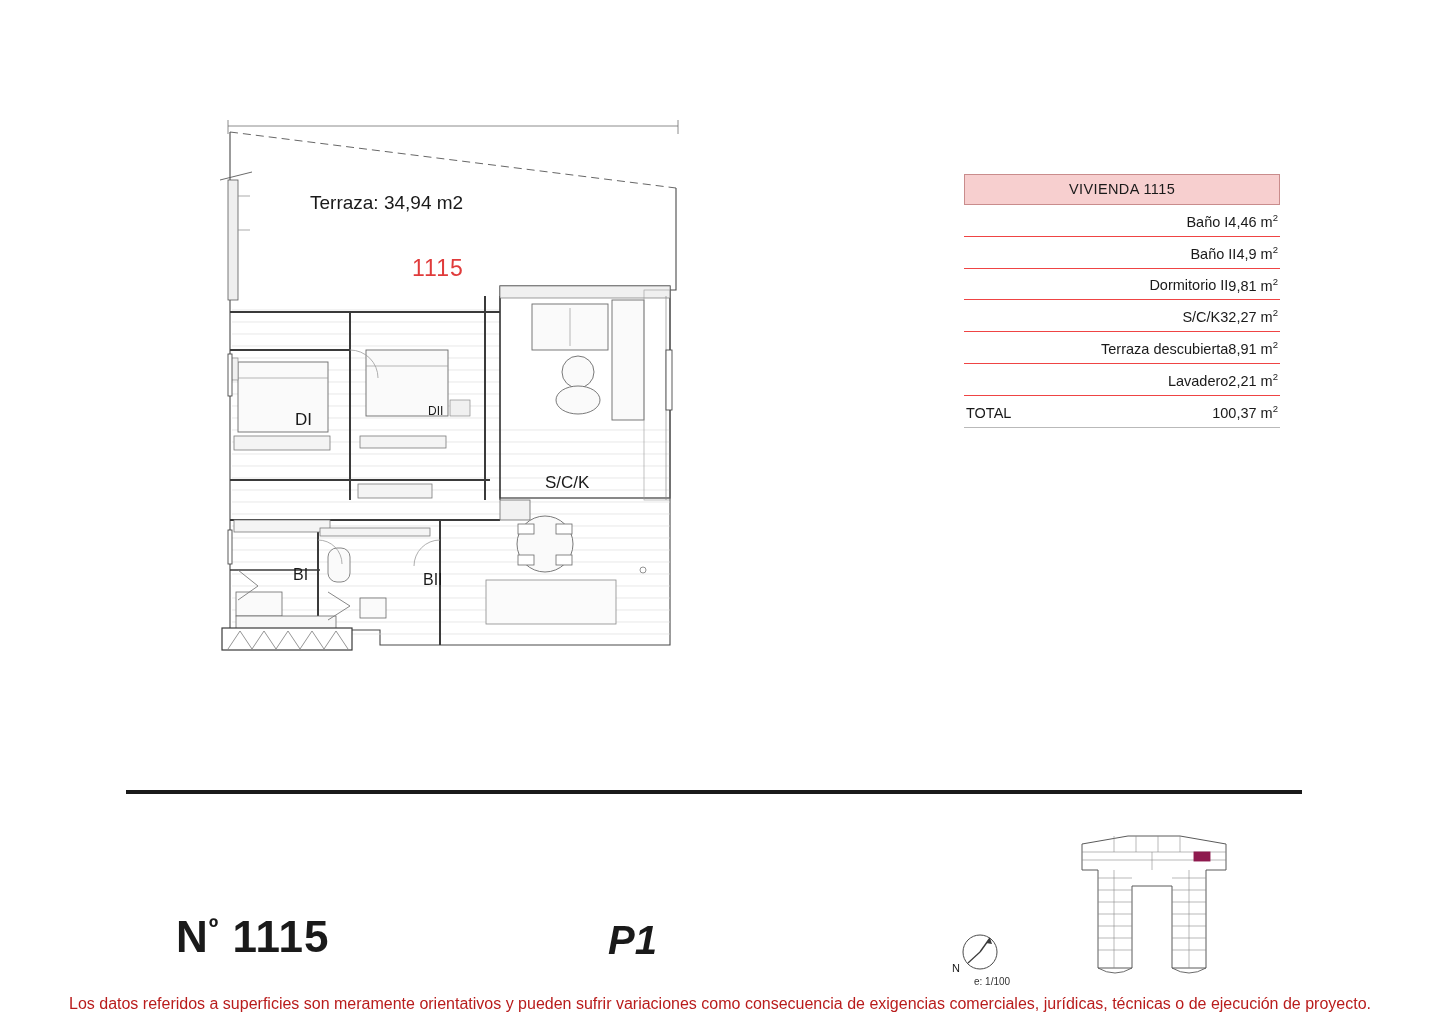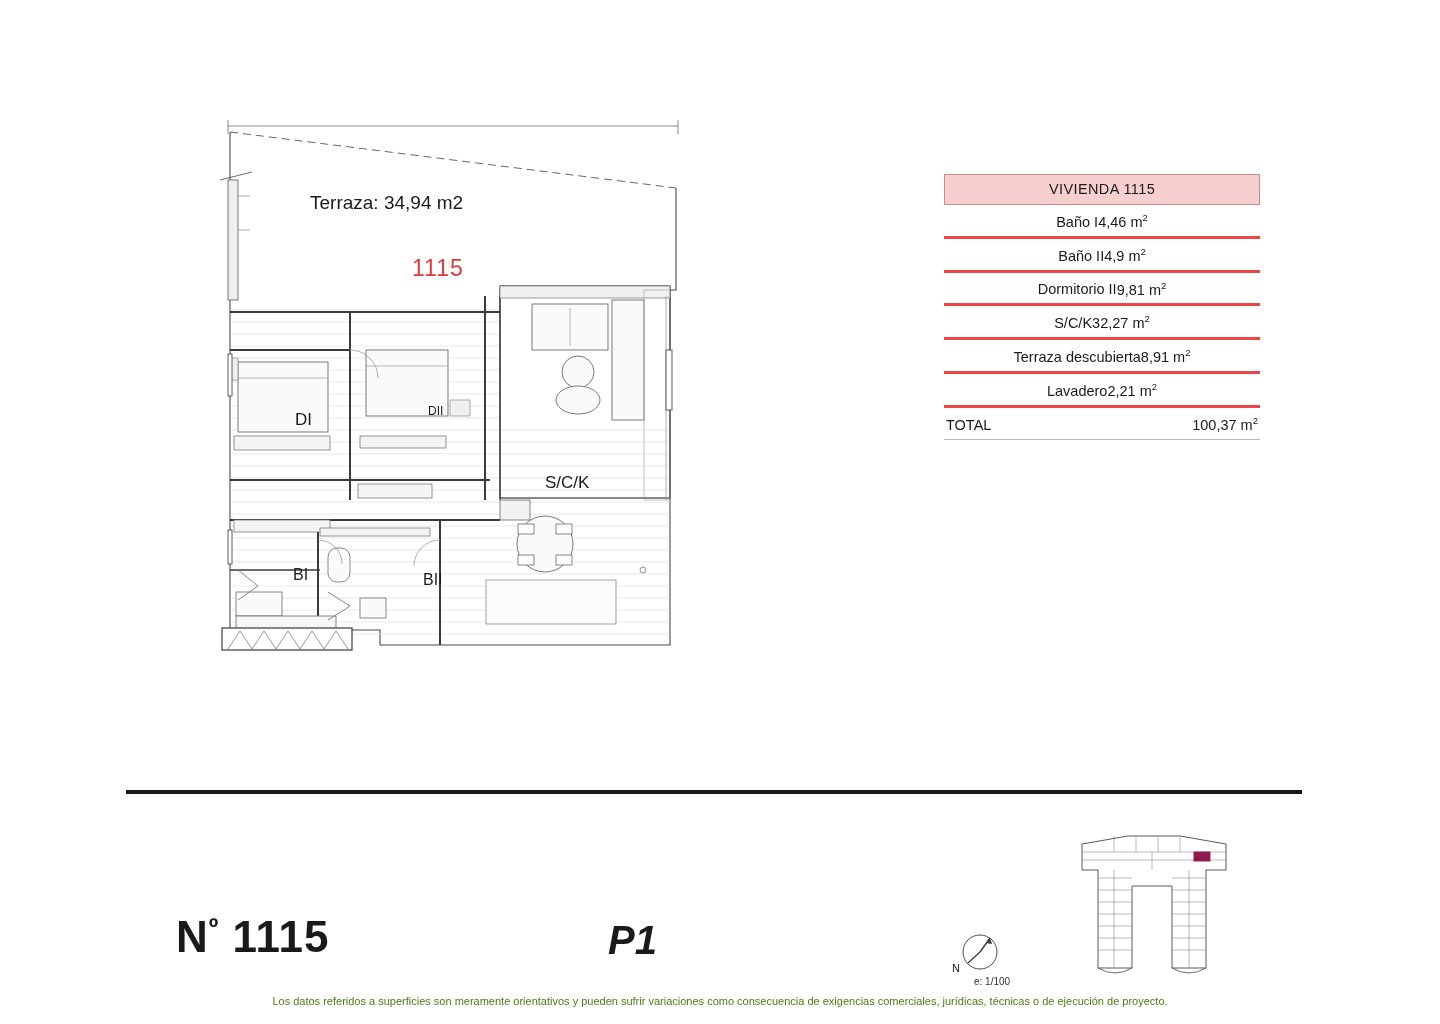--- a/index.html
+++ b/index.html
@@ -36,39 +36,39 @@
   #label-unit     { left: 212px; top: 155px; font-size: 23px; color: #e03b3b; letter-spacing: 1px; }
   #label-di       { left: 95px;  top: 310px; font-size: 17px; }
   #label-dii      { left: 228px; top: 304px; font-size: 12px; }
   #label-sck      { left: 345px; top: 373px; font-size: 17px; }
   #label-bi       { left: 93px;  top: 466px; font-size: 16px; }
   #label-bii      { left: 223px; top: 471px; font-size: 16px; text-align: right; }
 
   
   #area-table {
     position: absolute;
-    left: 944px;
+    left: 964px;
     top: 174px;
     width: 316px;
     font-size: 14.5px;
   }
   #area-table .tbl-header {
     background: #f7cfcf;
     border: 1px solid #c98c8c;
     text-align: center;
     padding: 6px 0 7px;
     font-size: 14.5px;
     letter-spacing: .4px;
     color: #1a1a1a;
   }
   #area-table .row {
     display: flex;
-    justify-content: center;
+    justify-content: flex-end;
     align-items: baseline;
-    border-bottom: 3px solid #ef4444;
+    border-bottom: 1px solid #ef4444;
     padding: 7px 2px 6px 2px;
   }
   #area-table .row .name { color: #1a1a1a; }
   #area-table .row .val  { color: #1a1a1a; white-space: nowrap; }
   #area-table .row .val sup { font-size: 9.5px; vertical-align: super; }
   #area-table .total-row {
     display: flex;
     justify-content: space-between;
     align-items: baseline;
     border-bottom: 1px solid #b9b9b9;
@@ -102,22 +102,22 @@
     font-size: 40px;
     font-weight: bold;
     font-style: italic;
   }
   #footer-note {
     position: absolute;
     left: 0;
     top: 995px;
     width: 1440px;
     text-align: center;
-    font-size: 11px;
-    color: #4d7c0f;
+    font-size: 16px;
+    color: #b91c1c;
   }
 
   
   #compass {
     position: absolute;
     left: 950px;
     top: 930px;
     width: 70px;
     height: 62px;
   }

